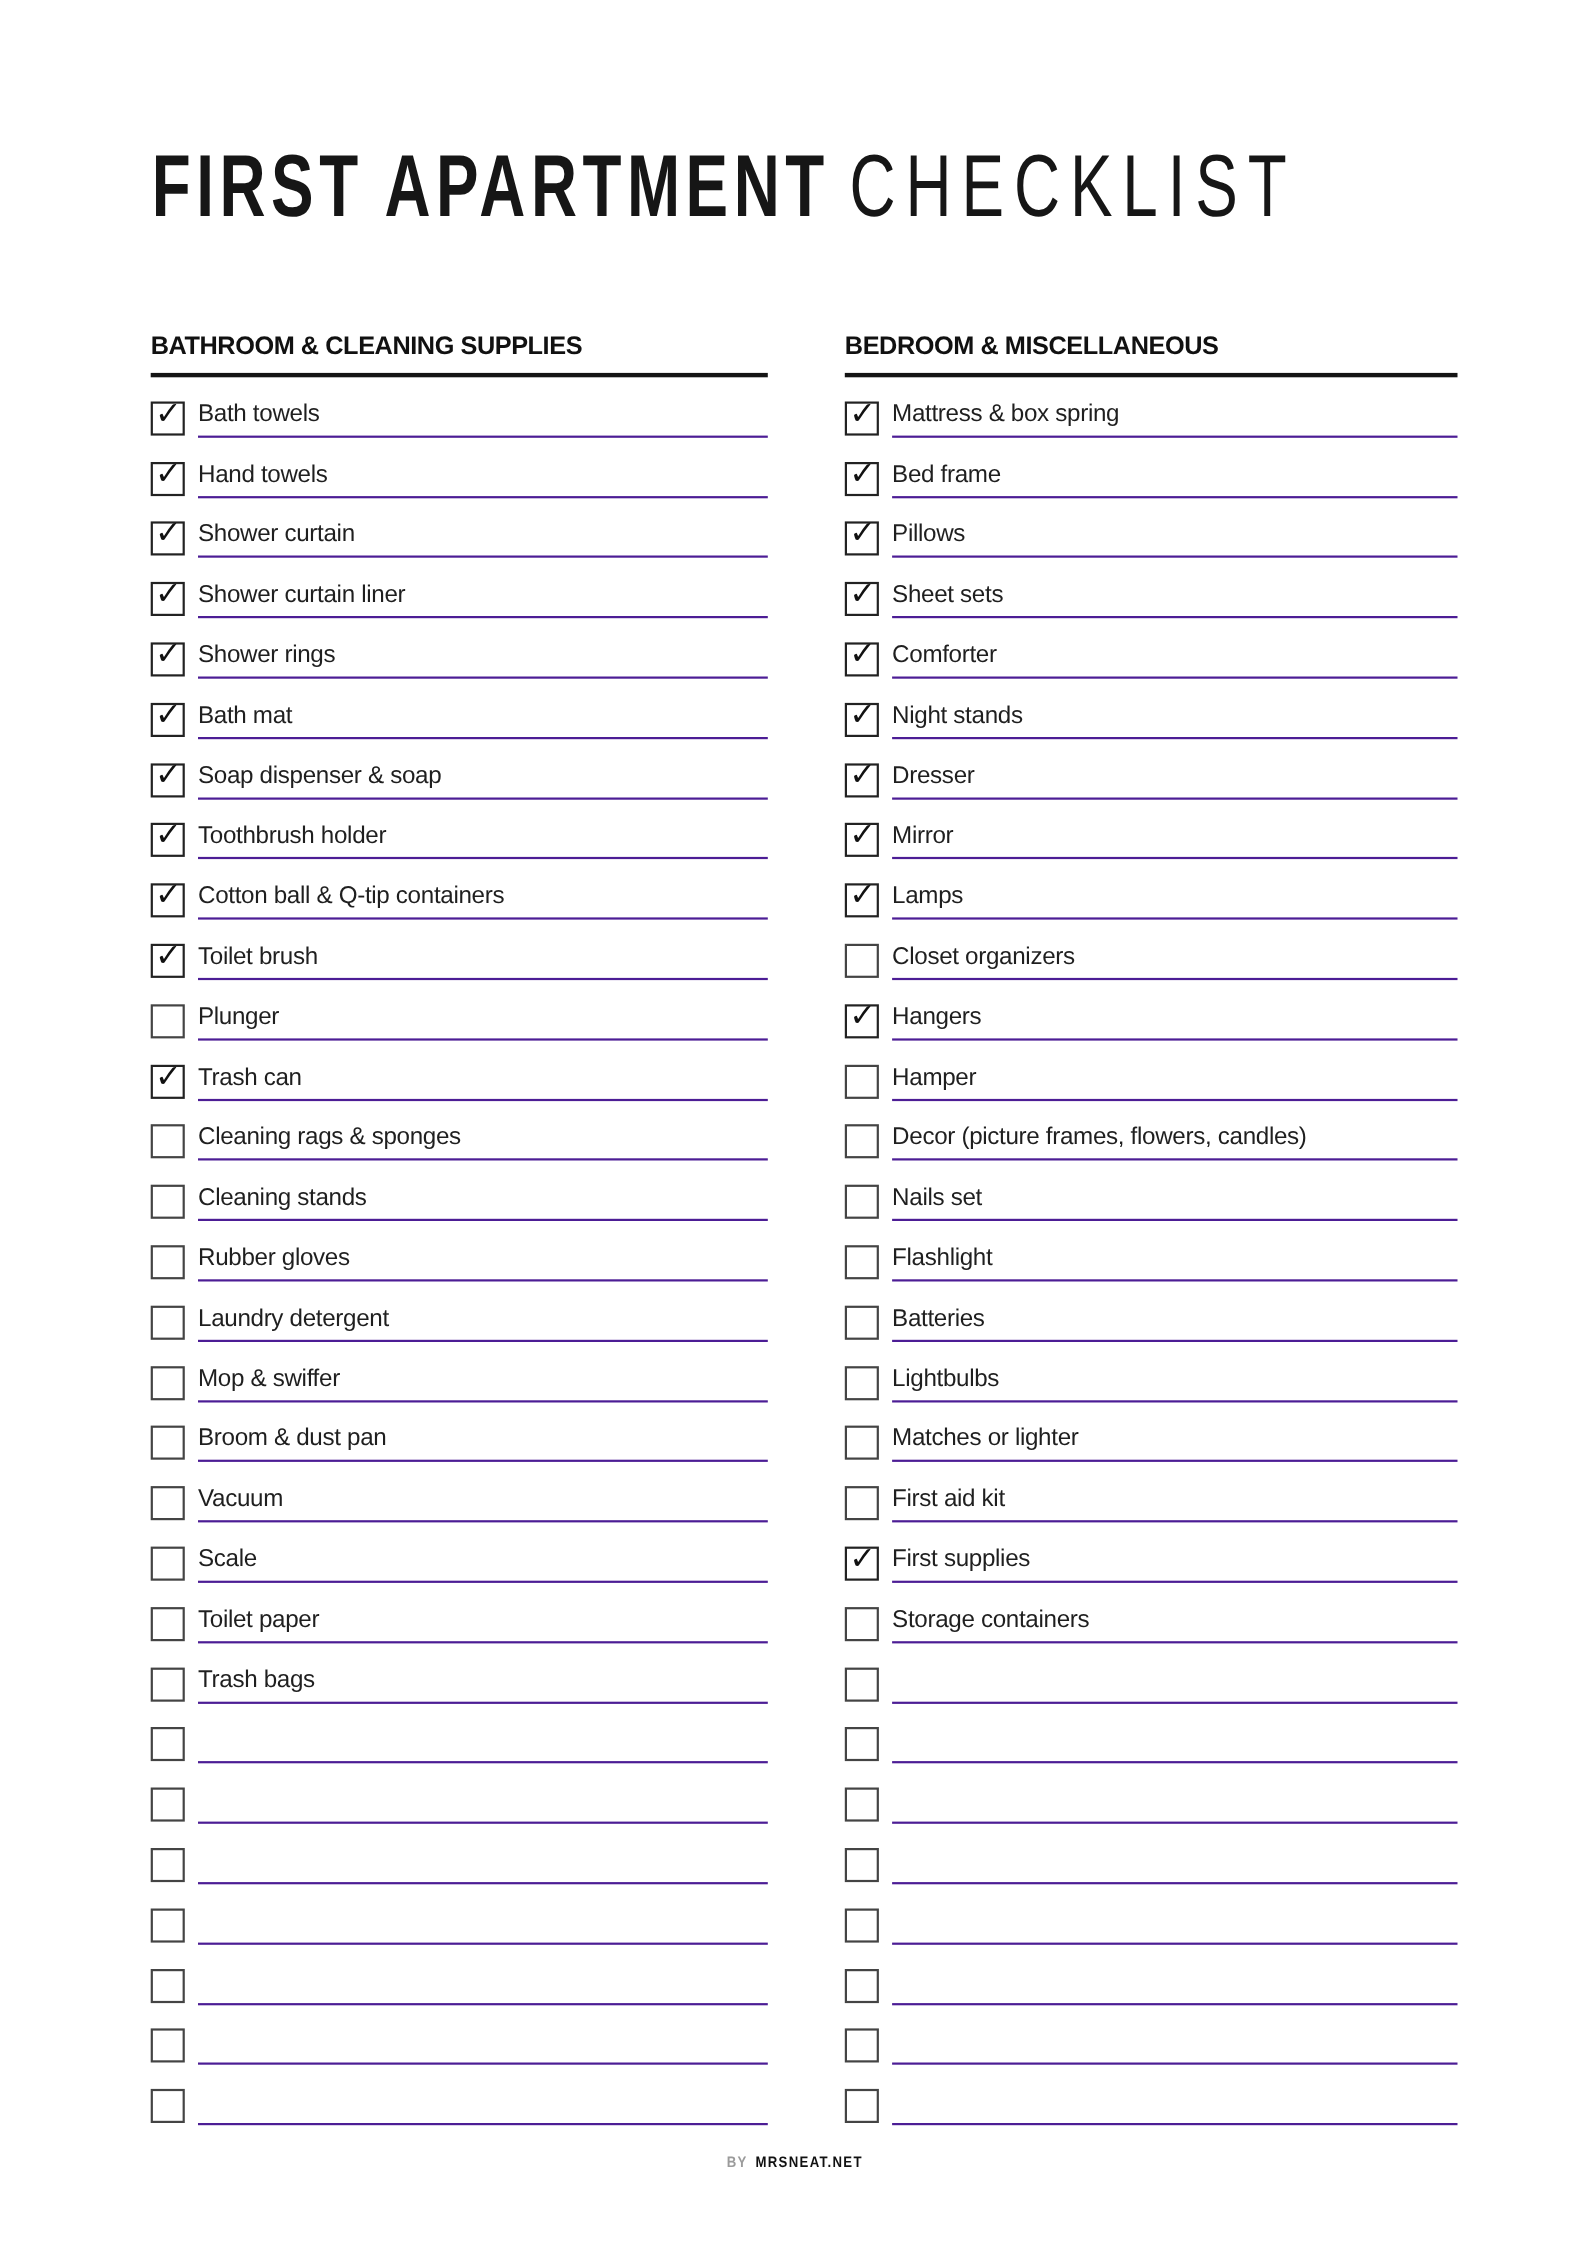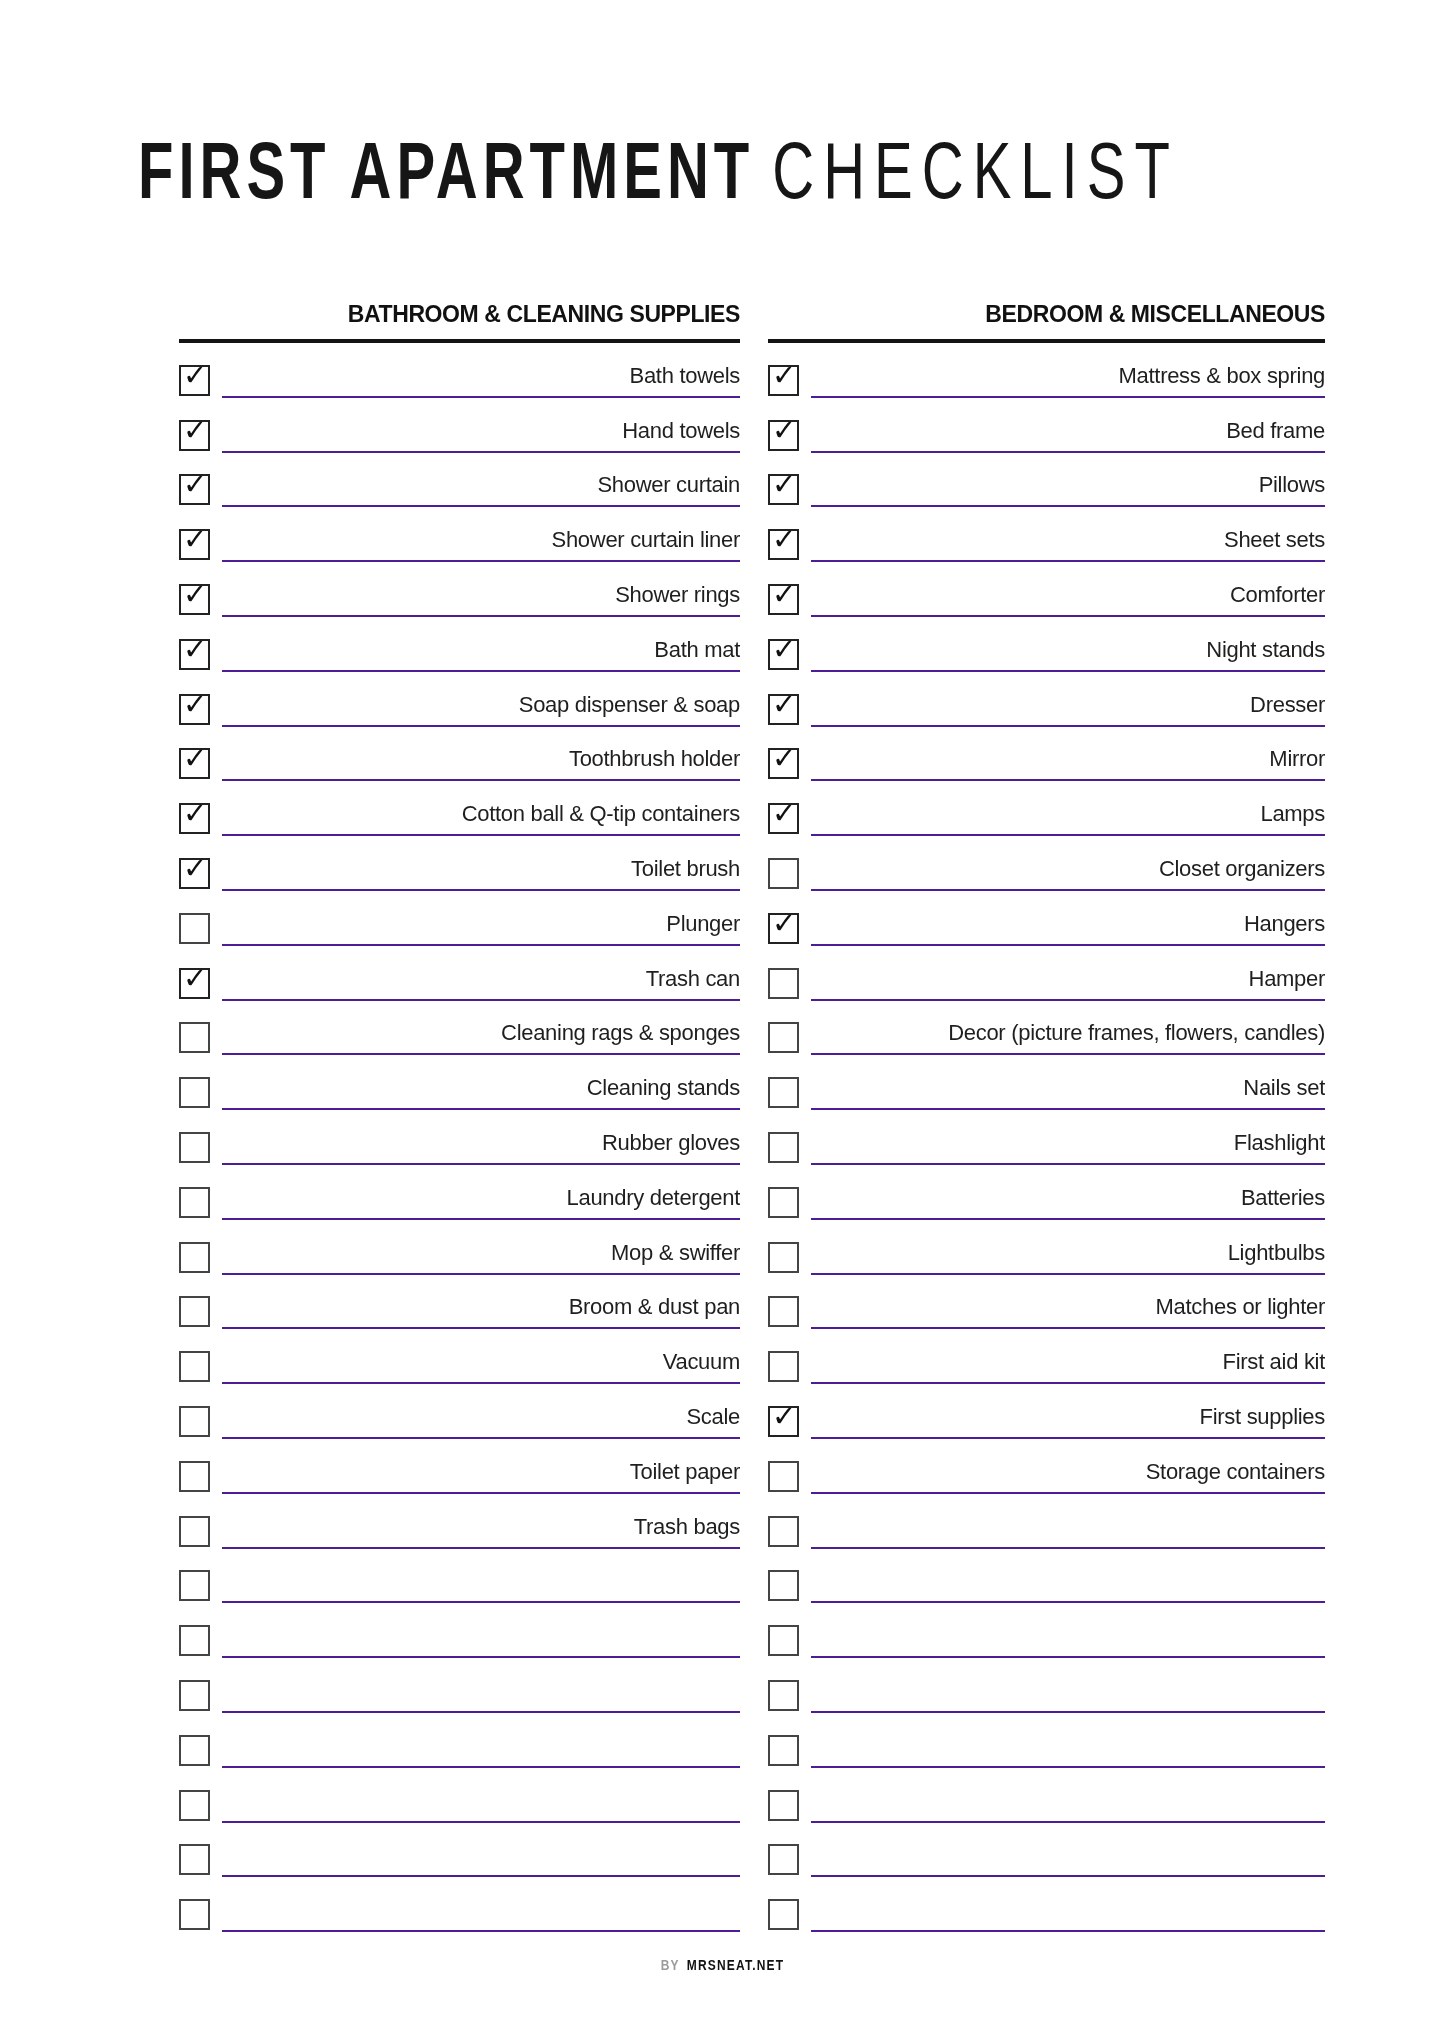--- a/index.html
+++ b/index.html
@@ -5,21 +5,20 @@
   * { margin: 0; padding: 0; box-sizing: border-box; }
   html, body { background: #ffffff; }
   .page {
     position: relative;
     width: 1445px;
     height: 2043px;
     background: #ffffff;
     font-family: "Liberation Sans", sans-serif;
     color: #1c1c1c;
     overflow: hidden;
-    text-align: right;
   }
 
   
   .title {
     position: absolute;
     left: 138px;
     top: 136px;
     white-space: nowrap;
     font-size: 58px;
     line-height: 50px;
@@ -35,21 +34,21 @@
     font-weight: 400;
     letter-spacing: 9px;
     margin-left: 18px;
   }
 
   
   .column {
     position: absolute;
     top: 299px;
   }
-  .column.left  { left: 137px; width: 561px; margin-left: 42px; }
+  .column.left  { left: 137px; width: 561px; }
   .column.right { left: 768px; width: 557px; }
 
   .section-header {
     height: 44px;
     border-bottom: 4px solid #141414;
     font-size: 23px;
     font-weight: 700;
     letter-spacing: -0.4px;
     color: #111111;
     padding-top: 2px;

